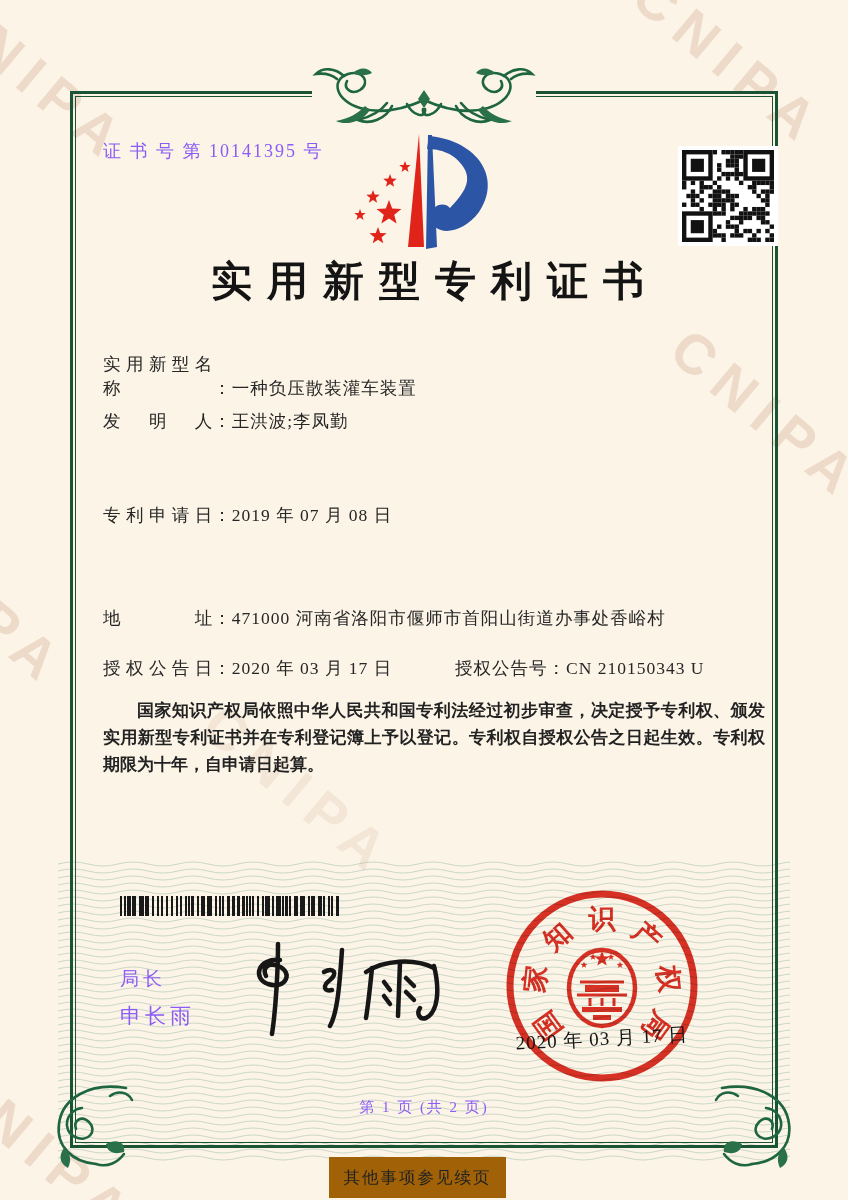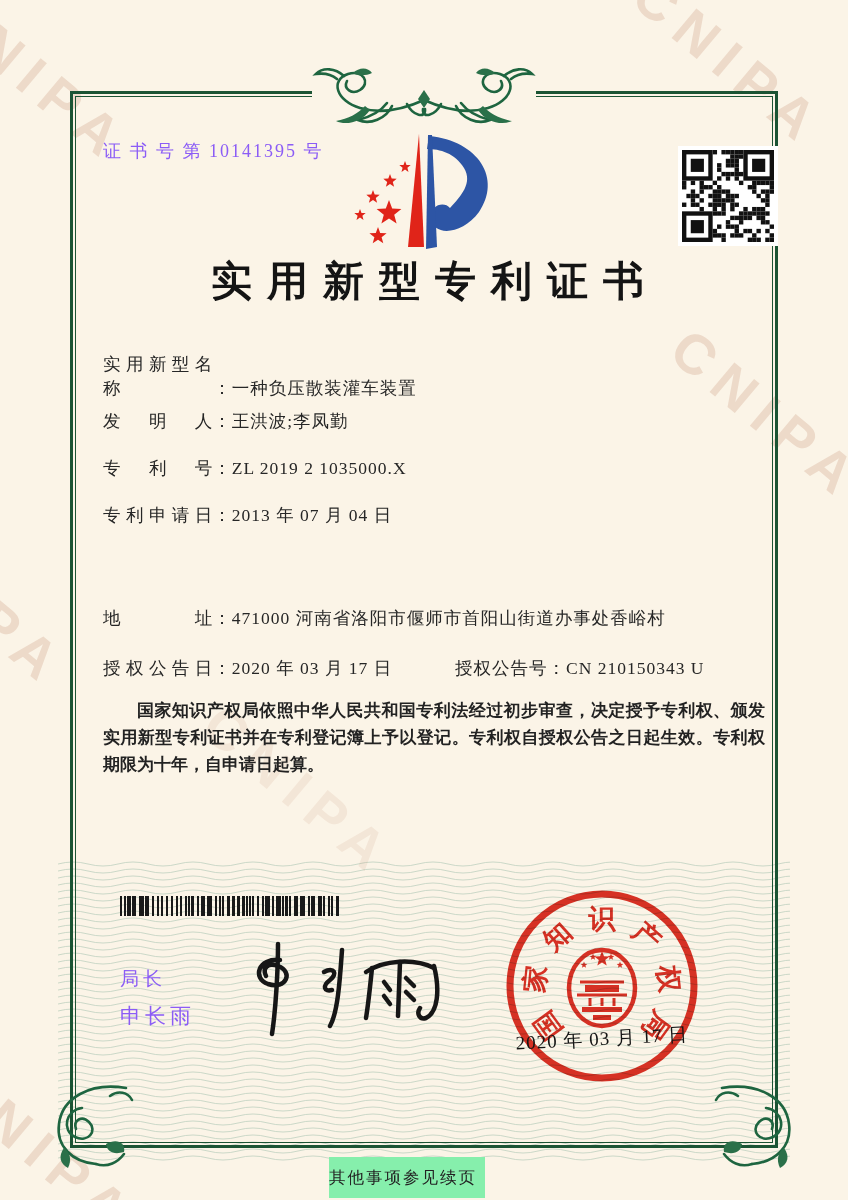--- a/index.html
+++ b/index.html
@@ -61,22 +61,22 @@
 
   
   #seal{position:absolute;left:504px;top:888px;width:196px;height:196px;z-index:4;
         mix-blend-mode:multiply;opacity:.95;}
   .seal-ch{position:absolute;left:50%;top:50%;font-size:27px;font-weight:bold;color:#d8281b;
         font-family:"Liberation Serif","DejaVu Serif",serif;}
   #seal-date{position:absolute;left:512px;top:1026px;width:180px;text-align:center;z-index:5;
         font-size:19px;color:#141414;letter-spacing:1px;transform:rotate(-3deg);}
 
   #page-info{left:70px;top:1098px;width:708px;text-align:center;font-size:15px;letter-spacing:2px;}
-  #cont-box{position:absolute;left:329px;top:1157px;width:156px;height:41px;background:#86efac;
-        z-index:5;line-height:41px;font-size:16.5px;letter-spacing:2px;color:#222;}
+  #cont-box{position:absolute;left:329px;top:1157px;width:177px;height:41px;background:#a16207;
+        z-index:5;text-align:center;line-height:41px;font-size:16.5px;letter-spacing:2px;color:#222;}
 </style>
 </head>
 <body>
 
 <div id="page">
 
   <svg id="waves">
       <path d="M0,4 Q15,0 30,4 T60,4 T90,4 T120,4 T150,4 T180,4 T210,4 T240,4 T270,4 T300,4 T330,4 T360,4 T390,4 T420,4 T450,4 T480,4 T510,4 T540,4 T570,4 T600,4 T630,4 T660,4 T690,4 T720,4 T750,4"></path>
       <path d="M0,11 Q15,7 30,11 T60,11 T90,11 T120,11 T150,11 T180,11 T210,11 T240,11 T270,11 T300,11 T330,11 T360,11 T390,11 T420,11 T450,11 T480,11 T510,11 T540,11 T570,11 T600,11 T630,11 T660,11 T690,11 T720,11 T750,11"></path>
       <path d="M0,18 Q15,14 30,18 T60,18 T90,18 T120,18 T150,18 T180,18 T210,18 T240,18 T270,18 T300,18 T330,18 T360,18 T390,18 T420,18 T450,18 T480,18 T510,18 T540,18 T570,18 T600,18 T630,18 T660,18 T690,18 T720,18 T750,18"></path>
@@ -331,25 +331,22 @@
   </div>
 
   <div id="title" class="txt">实用新型专利证书</div>
 
   <div class="row" style="top:352px">
     <span class="flabel">实用新型名称</span><span>：</span><span class="fval">一种负压散装灌车装置</span>
   </div>
   <div class="row" style="top:409px">
     <span class="flabel">发明人</span><span>：</span><span class="fval">王洪波;李凤勤</span>
   </div>
-  <div class="row" style="top:456px">
-    <span class="flabel">专利号</span><span>：</span><span class="fval">ZL 2019 2 1035000.X</span>
-  </div>
   <div class="row" style="top:503px">
-    <span class="flabel">专利申请日</span><span>：</span><span class="fval">2013 年 07 月 04 日</span>
+    <span class="flabel">专利申请日</span><span>：</span><span class="fval">2019 年 07 月 08 日</span>
   </div>
   <div class="row" style="top:606px">
     <span class="flabel">地址</span><span>：</span><span class="fval">471000 河南省洛阳市偃师市首阳山街道办事处香峪村</span>
   </div>
   <div class="row" style="top:656px">
     <span class="flabel">授权公告日</span><span>：</span><span class="fval">2020 年 03 月 17 日</span>
     <span class="grant"><span>授权公告号</span><span>：</span><span>CN 210150343 U</span></span>
   </div>
 
   <div id="paras">
@@ -446,15 +443,16 @@
         <span class="seal-ch" style="transform: translate(-50%, -50%) rotate(-84deg) translateY(-67px);">家</span>
         <span class="seal-ch" style="transform: translate(-50%, -50%) rotate(-42deg) translateY(-67px);">知</span>
         <span class="seal-ch" style="transform: translate(-50%, -50%) rotate(0deg) translateY(-67px);">识</span>
         <span class="seal-ch" style="transform: translate(-50%, -50%) rotate(42deg) translateY(-67px);">产</span>
         <span class="seal-ch" style="transform: translate(-50%, -50%) rotate(84deg) translateY(-67px);">权</span>
         <span class="seal-ch" style="transform: translate(-50%, -50%) rotate(126deg) translateY(-67px);">局</span>
       </div>
   </div>
   <div id="seal-date">2020 年 03 月 17 日</div>
 
+  <div id="page-info" class="txt">第 1 页 (共 2 页)</div>
   <div id="cont-box">其他事项参见续页</div>
 
 </div>
 
 </body></html>

